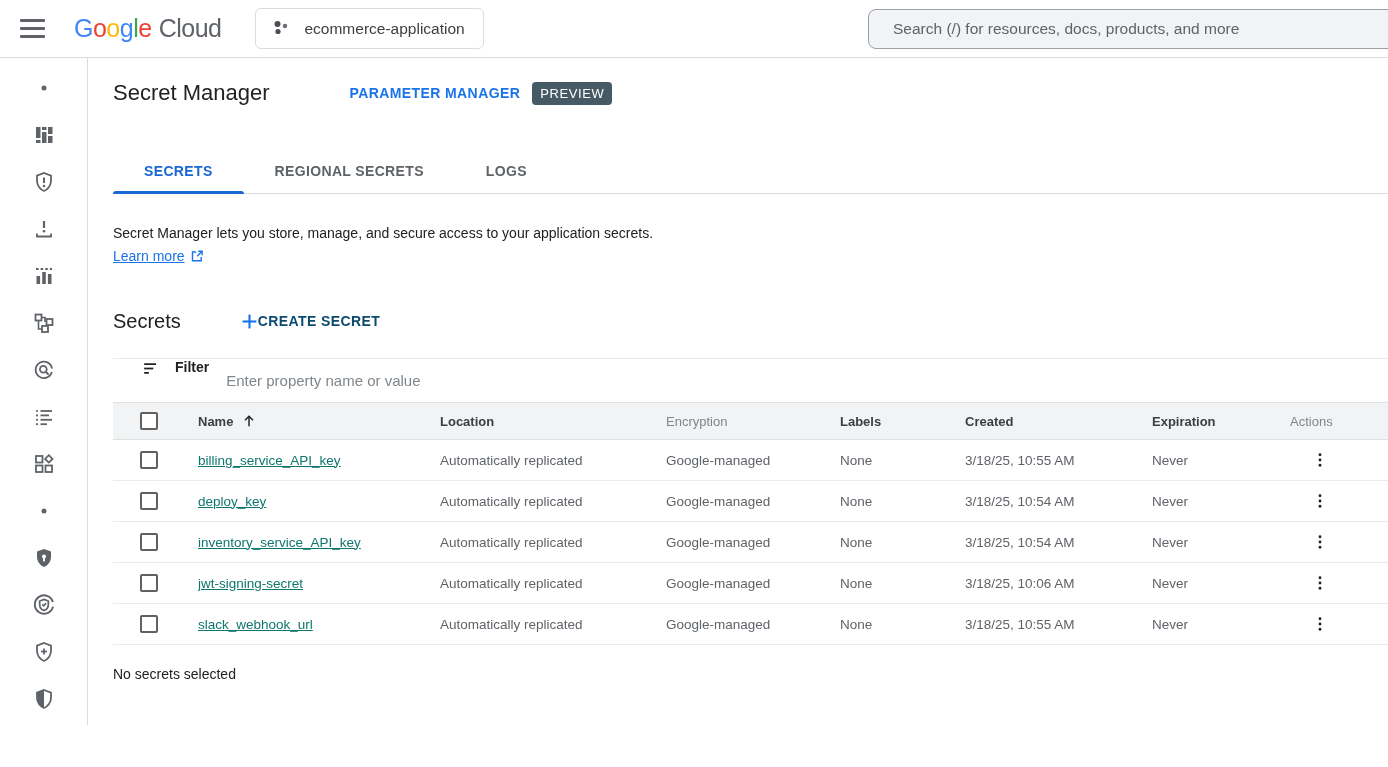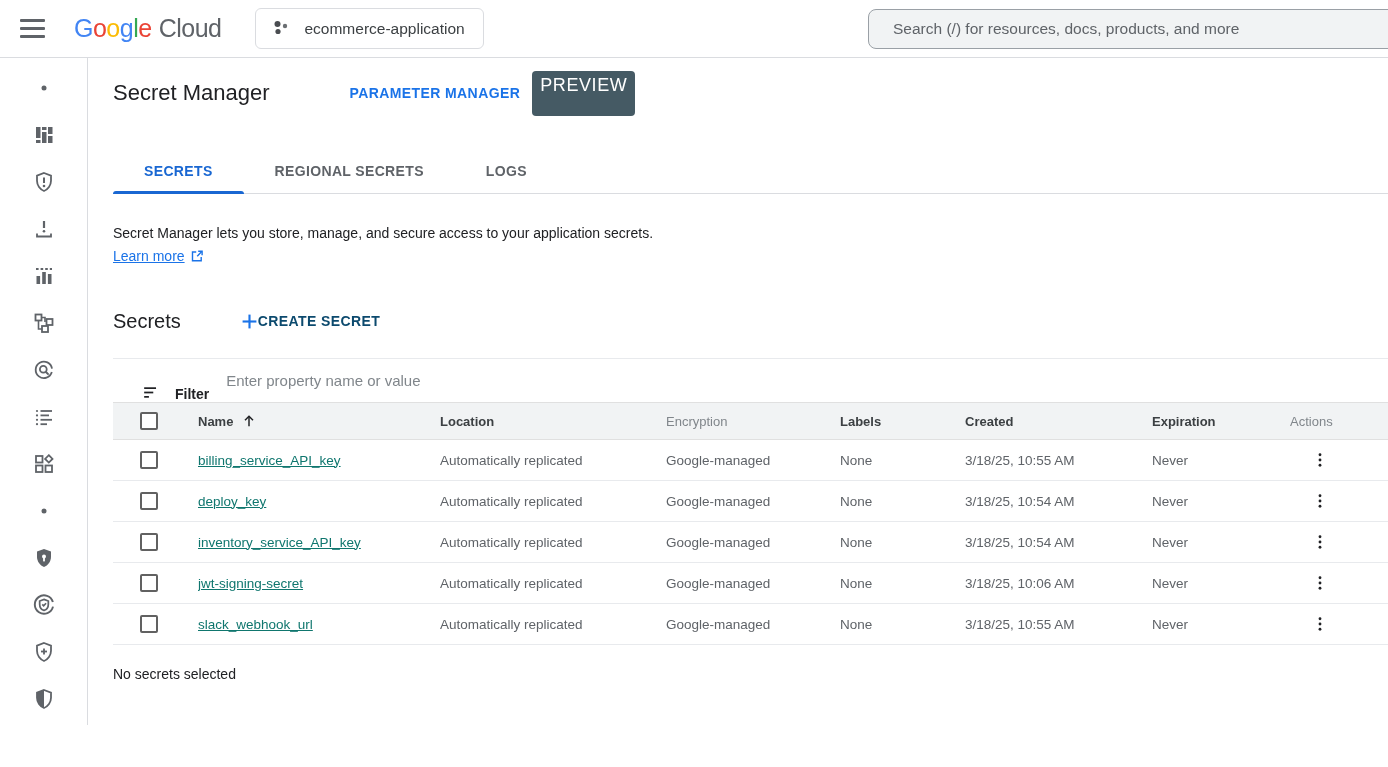--- a/index.html
+++ b/index.html
@@ -34,38 +34,38 @@
   .bodywrap { display:flex; height:667px; }
   .rail { width:88px; flex:none; border-right:1px solid #dadce0; padding-top:6px; display:flex; flex-direction:column; align-items:center; background:#fff; }
   .rail-item { height:47px; width:100%; display:flex; align-items:center; justify-content:center; cursor:pointer; }
   .rail svg { display:block; }
 
   .content { flex:1; padding:18px 0 0 25px; }
 
   .title-row { display:flex; align-items:center; height:34px; }
   .page-title { font-size:22px; font-weight:400; color:#202124; }
   .param-link { margin-left:80px; font-size:14px; font-weight:700; color:#1a73e8; letter-spacing:0.4px; cursor:pointer; }
-  .preview-badge { margin-left:12px; background:#455a64; color:#fff; font-size:18px; font-weight:500; letter-spacing:0.6px; padding:4px 8px 20px; border-radius:4px; }
+  .preview-badge { margin-left:12px; background:#455a64; color:#fff; font-size:13px; font-weight:500; letter-spacing:0.6px; padding:4px 8px 4px; border-radius:4px; }
 
   .tabs { display:flex; margin-top:38px; border-bottom:1px solid #dadce0; }
   .tab { font-size:14px; font-weight:700; letter-spacing:0.35px; color:#5f6368; padding:15px 31px 14px; cursor:pointer; position:relative; white-space:nowrap; }
   .tab.active { color:#1967d2; }
   .tab.active::after { content:""; position:absolute; left:0; right:0; bottom:-1px; height:3px; background:#1967d2; border-radius:3px 3px 0 0; }
 
   .desc { margin-top:31px; font-size:14px; color:#202124; }
   .learnmore-row { margin-top:7px; display:flex; align-items:center; gap:5px; }
   .learnmore { font-size:14px; color:#1a73e8; text-decoration:underline; cursor:pointer; }
 
   .sec-row { margin-top:46px; display:flex; align-items:center; }
   .sec-title { font-size:20px; font-weight:400; color:#202124; }
   .create-btn { margin-left:60px; display:flex; align-items:flex-start; gap:0; font-size:14px; font-weight:700; letter-spacing:0.4px; color:#0c4a6e; cursor:pointer; }
 
   
   .tablewrap { margin-top:25px; }
-  .filter-row { display:flex; align-items:flex-end; height:44px; border-top:1px solid #e8eaed; padding-left:28px; gap:15px; }
+  .filter-row { display:flex; align-items:flex-start; height:44px; border-top:1px solid #e8eaed; padding-left:28px; gap:15px; }
   .filter-label { font-size:14px; font-weight:700; color:#202124; cursor:pointer; }
   .filter-input { flex:1; border:none; outline:none; font-size:15px; color:#202124; font-family:inherit; height:100%; }
   .filter-input::placeholder { color:#80868b; opacity:1; }
 
   table { width:100%; border-collapse:collapse; table-layout:fixed; }
   thead tr { background:#f1f3f4; height:37px; }
   th { text-align:left; font-size:13px; font-weight:700; color:#3c4043; padding:0 8px 0 0; border-top:1px solid #e0e0e0; border-bottom:1px solid #e0e0e0; }
   th.muted { color:#80868b; font-weight:400; }
   .th-name { display:flex; align-items:center; gap:8px; }
   td { height:41px; font-size:13.5px; color:#5f6368; border-bottom:1px solid #e8eaed; padding:0 8px 0 0; white-space:nowrap; overflow:hidden; }

